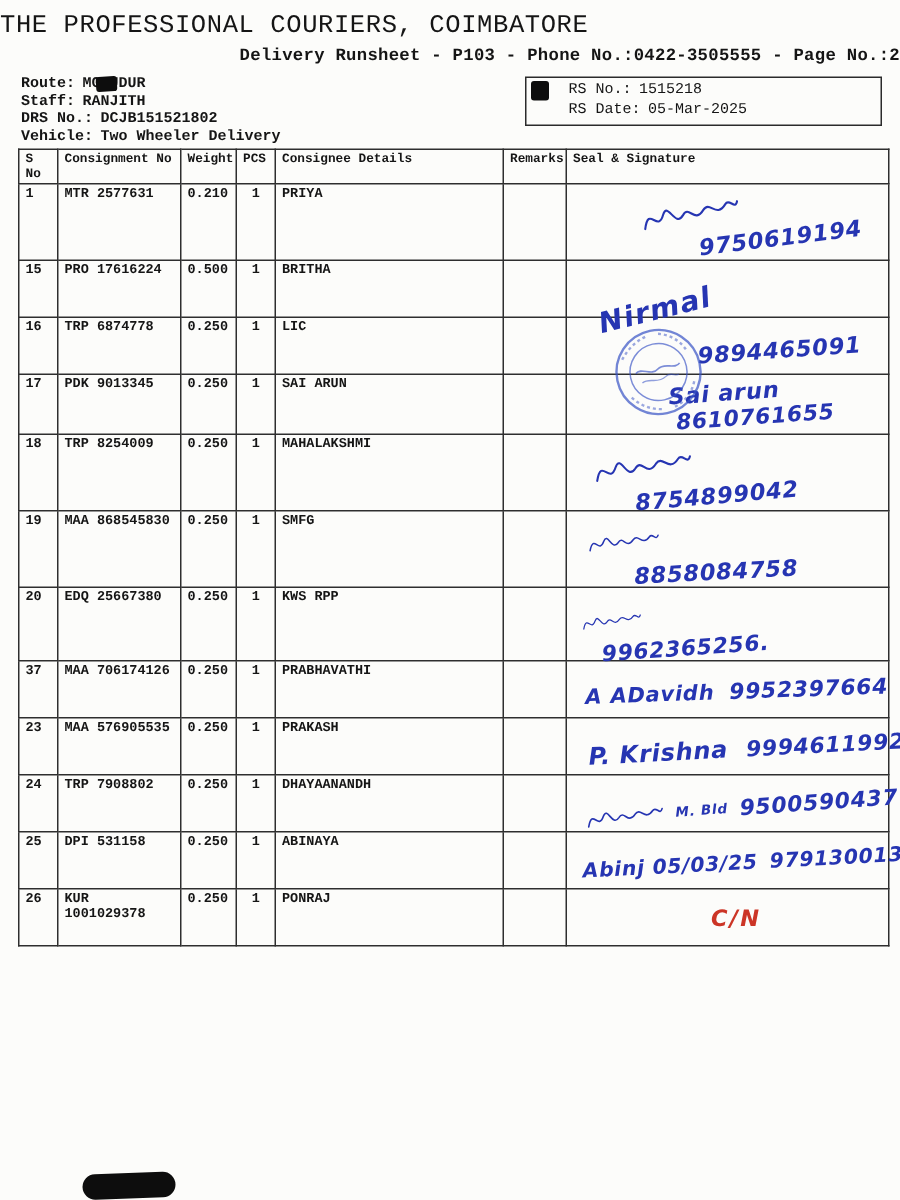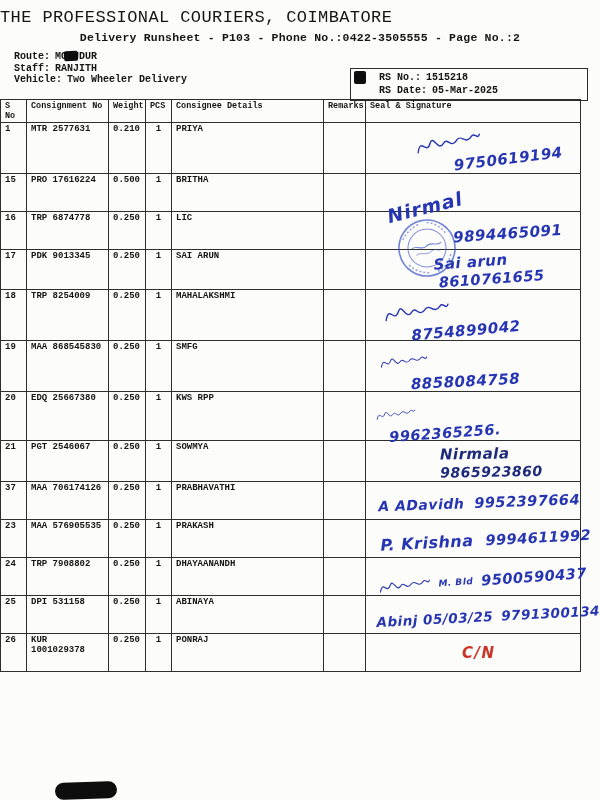--- a/index.html
+++ b/index.html
@@ -1,28 +1,28 @@
 <!DOCTYPE html>
 <html><head>
 <meta charset="utf-8">
 <style>
   * { margin:0; padding:0; box-sizing:border-box; }
   body { width:600px; font-family:"Liberation Mono", monospace; background:#e9e9e7; }
   .page { position:relative; width:600px; height:800px; background:#fcfcfa; color:#151515; overflow:hidden; }
 
   .title { text-align:left; padding-top:8px; font-size:17px; font-weight:normal; letter-spacing:.4px; }
-  .subtitle { text-align:center; font-size:11.5px; font-weight:bold; margin-top:4px; letter-spacing:.2px; }
+  .subtitle { text-align:right; font-size:11.5px; font-weight:bold; margin-top:4px; letter-spacing:.2px; }
 
   .info-wrap { position:relative; margin:7px 8px 2px 14px; height:46px; font-size:10px; font-weight:bold; }
   .info-line { line-height:11.5px; white-space:pre; }
   .info-line .val { margin-left:5px; }
-  .rs-box { position:absolute; right:4px; top:17px; width:238px; border:1px solid #2b2b2b; padding:2px 4px 3px 28px; font-size:10px; font-weight:bold; line-height:13px; }
+  .rs-box { position:absolute; right:4px; top:0; width:238px; border:1px solid #2b2b2b; padding:2px 4px 3px 28px; font-size:10px; font-weight:normal; line-height:13px; }
   .rs-box .val { margin-left:5px; }
 
-  table { border-collapse:collapse; margin-left:0; width:580px; table-layout:fixed; background:#fcfcfa; }
+  table { border-collapse:collapse; margin-left:12px; width:580px; table-layout:fixed; background:#fcfcfa; }
   th, td { border:1px solid #2e2e2e; font-size:9px; font-weight:bold; text-align:left; vertical-align:top; padding:1px 4px; }
   th { height:14px; font-size:8.5px; }
   td { height:38px; }
   td.c-pcs { text-align:center; }
   td.c-sig { position:relative; overflow:visible; }
 
   
   .hand { font-family:"DejaVu Sans", sans-serif; font-style:italic; }
   .sig { display:flex; flex-direction:column; gap:1px; padding-top:4px; letter-spacing:.5px; }
   .sig-line1, .sig-line2 { white-space:nowrap; }
@@ -53,20 +53,21 @@
 <body>
 
 <div class="page">
 
   <div class="title">THE PROFESSIONAL COURIERS, COIMBATORE</div>
   <div class="subtitle">Delivery Runsheet - P103 - Phone No.:0422-3505555 - Page No.:2</div>
 
   <div class="info-wrap">
     <div class="info-line"><span>Route:</span><span class="val">MGPUDUR</span></div>
     <div class="info-line"><span>Staff:</span><span class="val">RANJITH</span></div>
+    <div class="info-line"><span>DRS No.:</span><span class="val">DCJB151521802</span></div>
     <div class="info-line"><span>Vehicle:</span><span class="val">Two Wheeler Delivery</span></div>
 
     <div class="rs-box">
       <div class="blob blob-rs"></div>
       <div><span>RS No.:</span><span class="val">1515218</span></div>
       <div><span>RS Date:</span><span class="val">05-Mar-2025</span></div>
     </div>
     <div class="blob blob-route"></div>
   </div>
 
@@ -218,36 +219,20 @@
         <svg class="scribble" width="66" height="24" viewBox="0 0 66 24">
           <path d="M2,18 C6,2 10,22 15,10 C19,1 22,20 28,12 C33,5 35,19 42,10 C47,4 50,17 57,8 C60,4 63,13 65,7" fill="none" stroke="currentColor" stroke-width="1.4" stroke-linecap="round"></path>
         </svg>
         <span class="sig-line1"></span>
         <span class="sig-line2">9962365256.</span>
       </div>
 
     </td>
   </tr>
 
-  <tr class="r7">
-    <td class="c-sno">21</td>
-    <td class="c-cons">PGT 2546067</td>
-    <td class="c-wt">0.250</td>
-    <td class="c-pcs">1</td>
-    <td class="c-name">SOWMYA</td>
-    <td class="c-rem"></td>
-    <td class="c-sig">
-      <div class="sig hand" style="color: rgb(29, 42, 122);">
-
-        <span class="sig-line1">Nirmala</span>
-        <span class="sig-line2">9865923860</span>
-      </div>
-
-    </td>
-  </tr>
 
   <tr class="r8">
     <td class="c-sno">37</td>
     <td class="c-cons">MAA 706174126</td>
     <td class="c-wt">0.250</td>
     <td class="c-pcs">1</td>
     <td class="c-name">PRABHAVATHI</td>
     <td class="c-rem"></td>
     <td class="c-sig">
       <div class="sig hand" style="color: rgb(38, 53, 178);">

